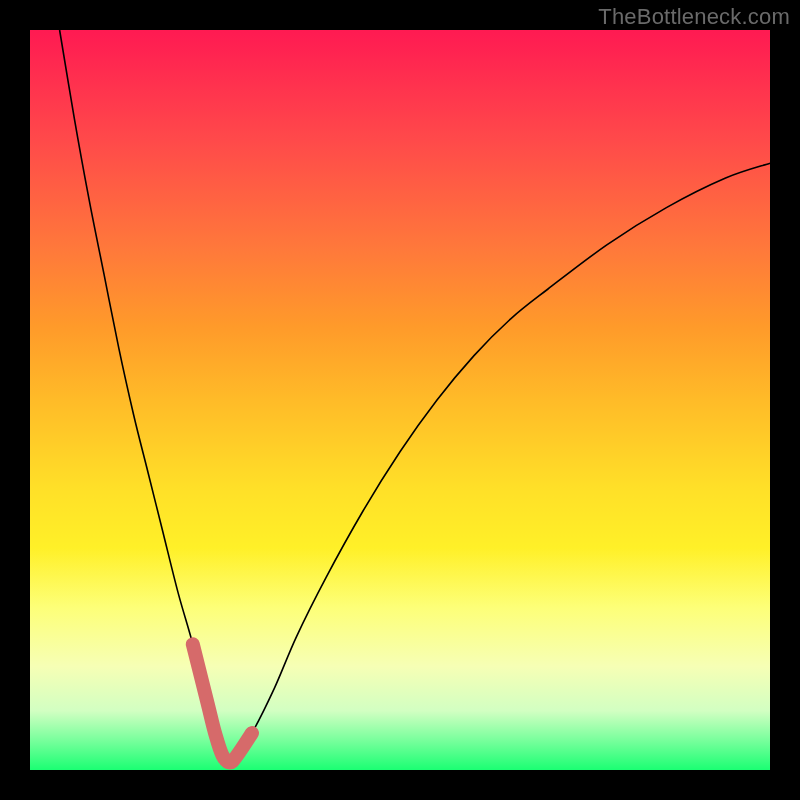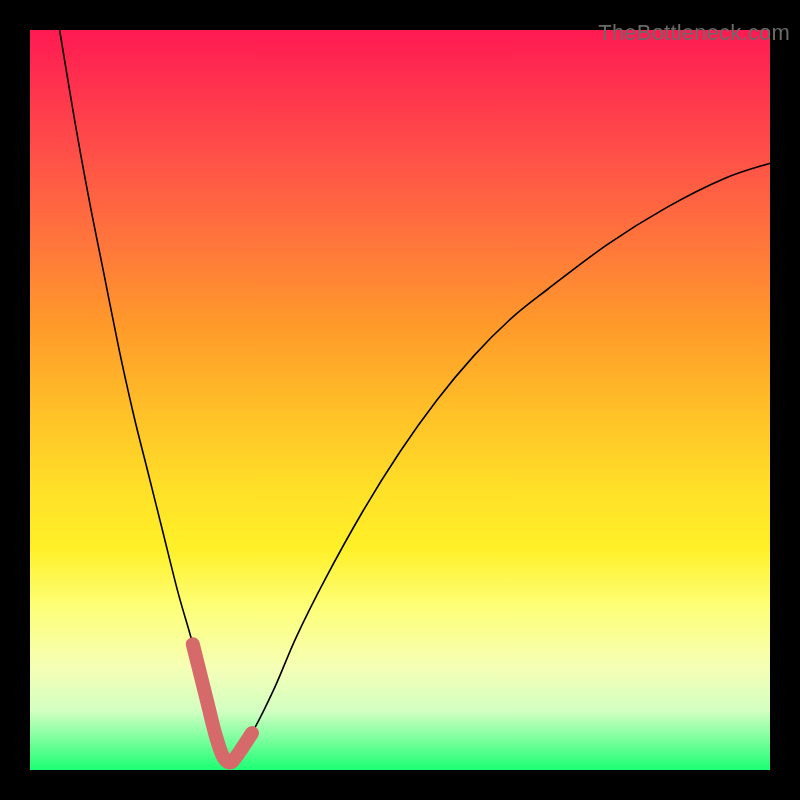--- a/index.html
+++ b/index.html
@@ -27,21 +27,21 @@
       #fff028 70%,
       #fdff78 78%,
       #f6ffb5 86%,
       #d2ffc2 92%,
       #78ff9c 96%,
       #1bff73 100%
     );
   }
   .watermark {
     position: absolute;
-    top: 20px;
+    top: 4px;
     right: 10px;
     color: #6a6a6a;
     font-size: 22px;
     font-weight: 500;
     letter-spacing: 0.2px;
     user-select: none;
   }
   svg.plot {
     position: absolute;
     left: 0;

